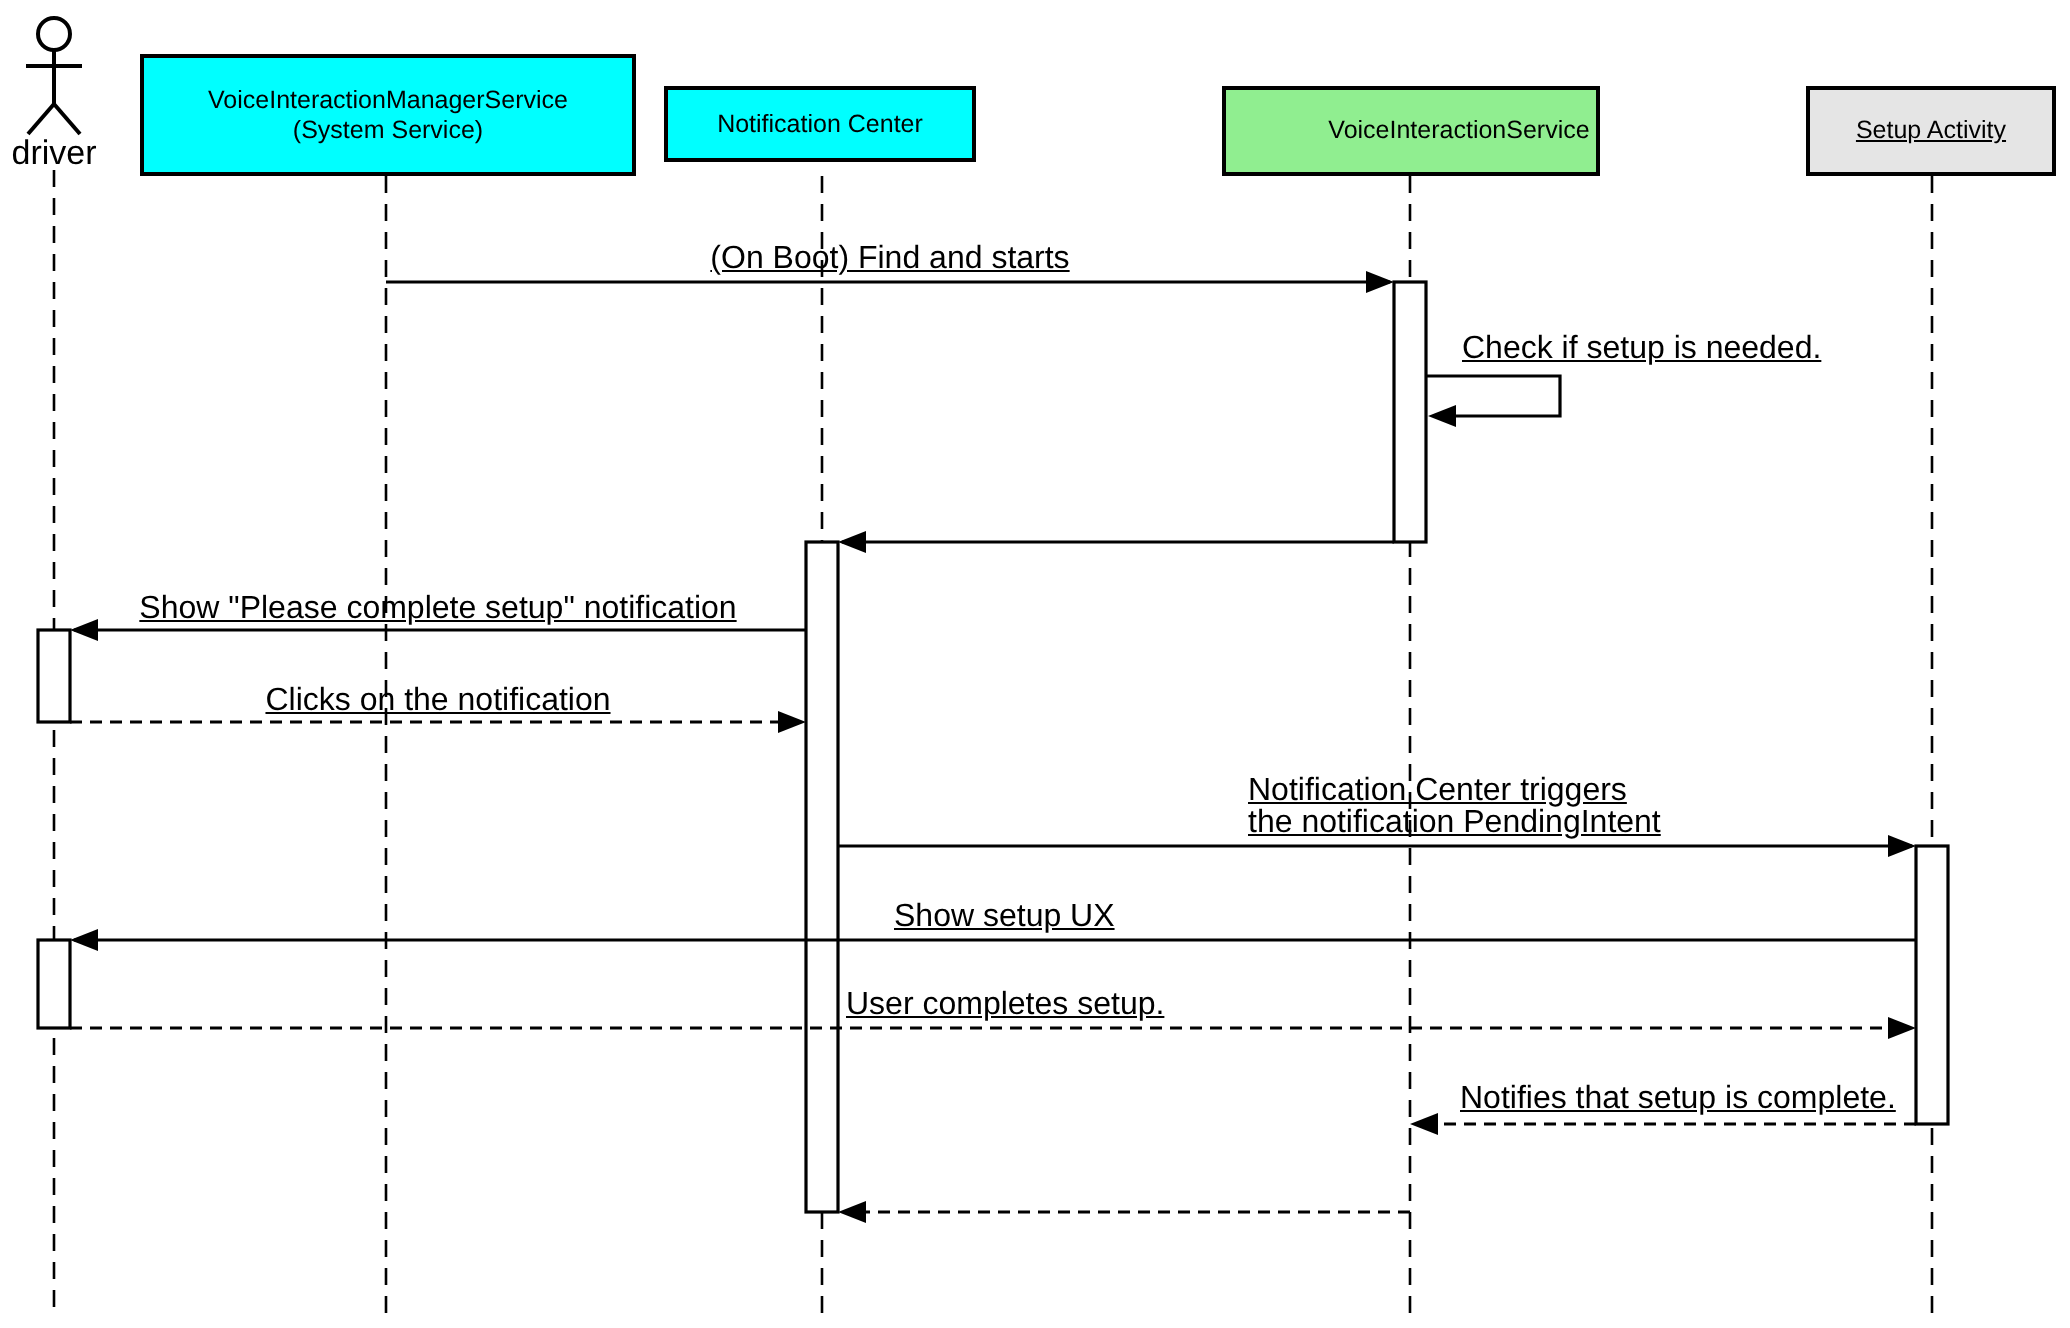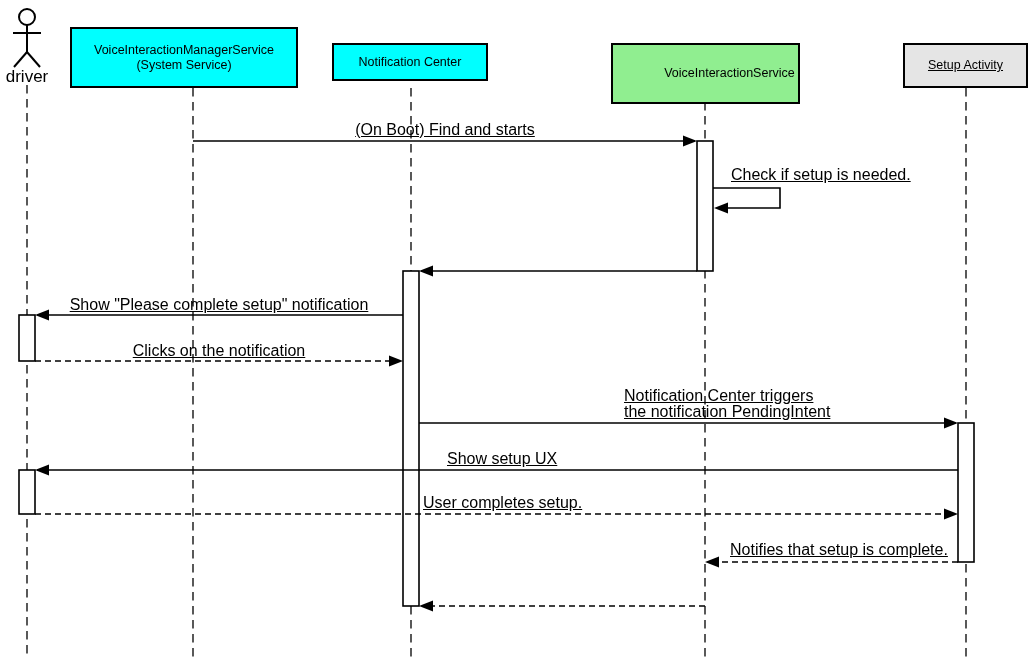--- a/index.html
+++ b/index.html
@@ -101,30 +101,30 @@
     </g>
 
     <g>
       <line class="mdash" x1="705" y1="606" x2="424" y2="606"></line>
       <polygon class="ahead" points="419,606 433,600.5 433,611.5"></polygon>
     </g>
   </svg>
 
   <div class="actor-label">driver</div>
 
-  <div class="pbox" style="left: 70px; top: 27px; width: 228px; height: 61px; background-color: rgb(0, 255, 255);">
+  <div class="pbox" style="left: 70px; top: 27px; width: 248px; height: 61px; background-color: rgb(0, 255, 255);">
     <span>VoiceInteractionManagerService
 (System Service)</span>
   </div>
 
   <div class="pbox" style="left: 332px; top: 43px; width: 156px; height: 38px; background-color: rgb(0, 255, 255);">
     <span>Notification Center</span>
   </div>
 
-  <div class="pbox" style="left: 611px; top: 43px; width: 189px; height: 61px; background-color: rgb(144, 238, 144); padding-left: 48px;">
+  <div class="pbox" style="left: 611px; top: 43px; width: 189px; height: 45px; background-color: rgb(144, 238, 144); padding-left: 48px;">
     <span>VoiceInteractionService</span>
   </div>
 
   <div class="pbox" style="left: 903px; top: 43px; width: 125px; height: 45px; background-color: #e5e5e5; text-decoration: underline;">
     <span>Setup Activity</span>
   </div>
 
   <div class="msg center" style="left:193px;top:122px;width:504px;">(On Boot) Find and starts</div>
 
   <div class="msg" style="left:731px;top:167px;">Check if setup is needed.</div>

